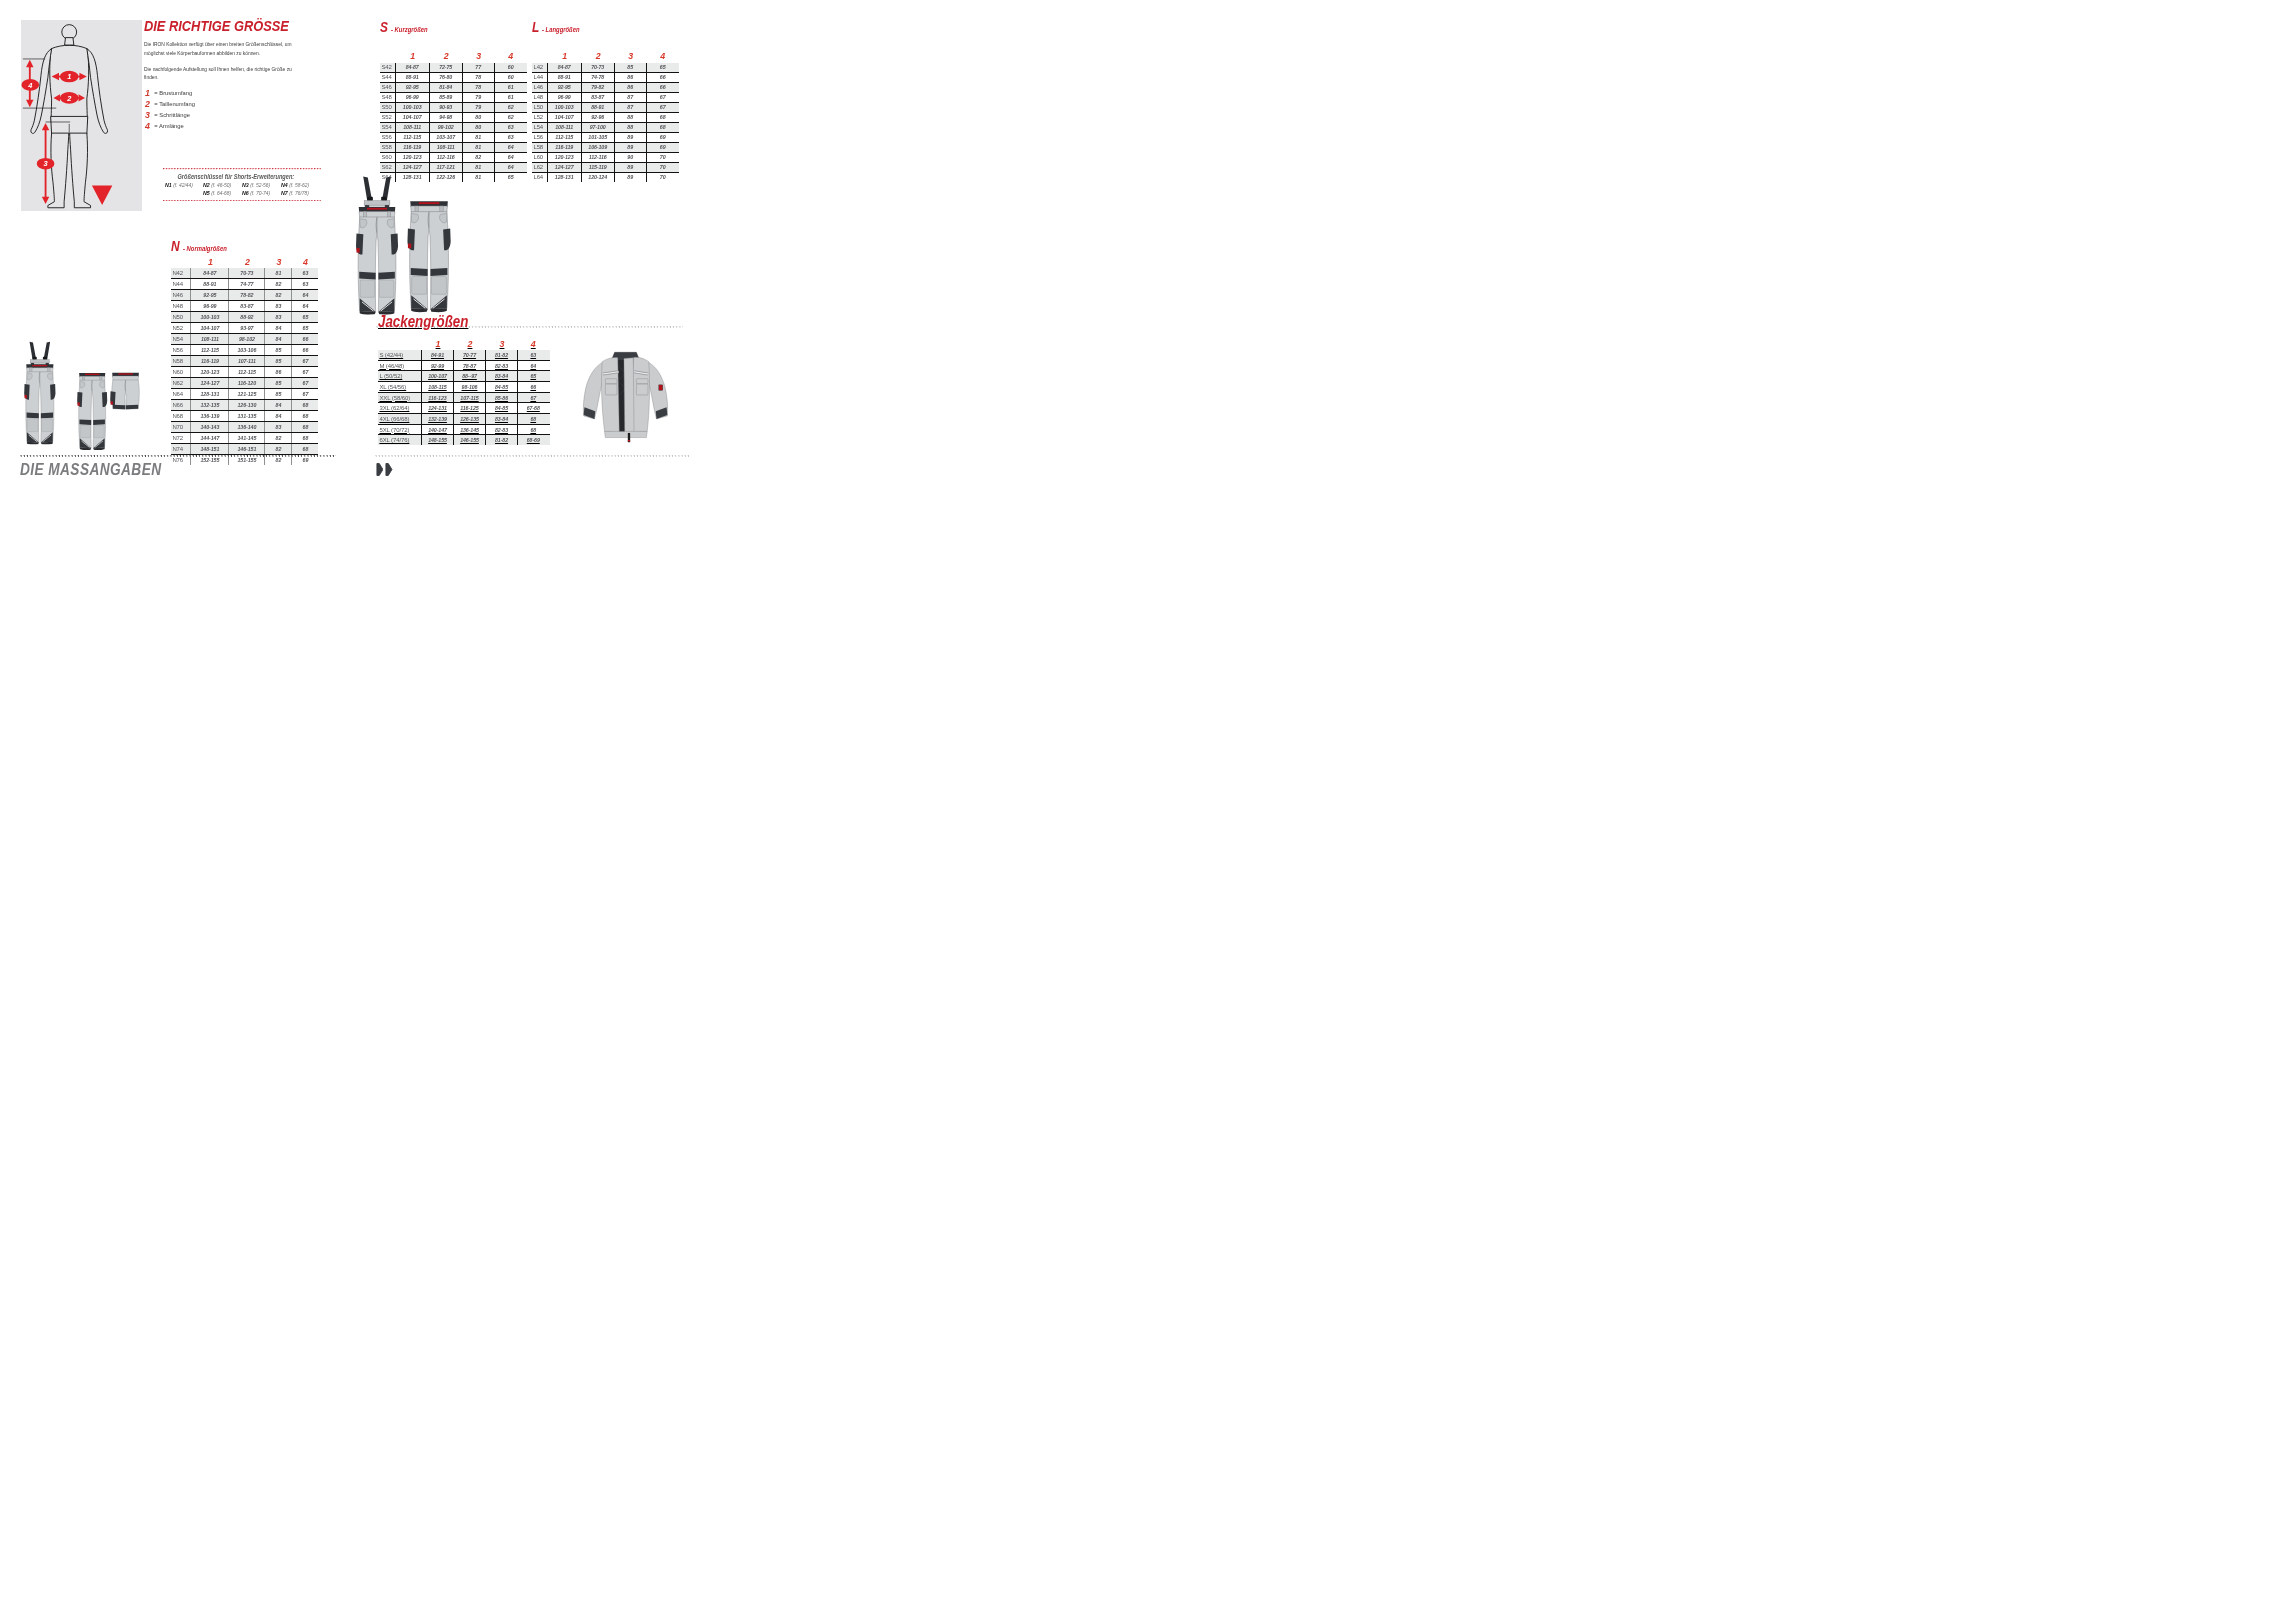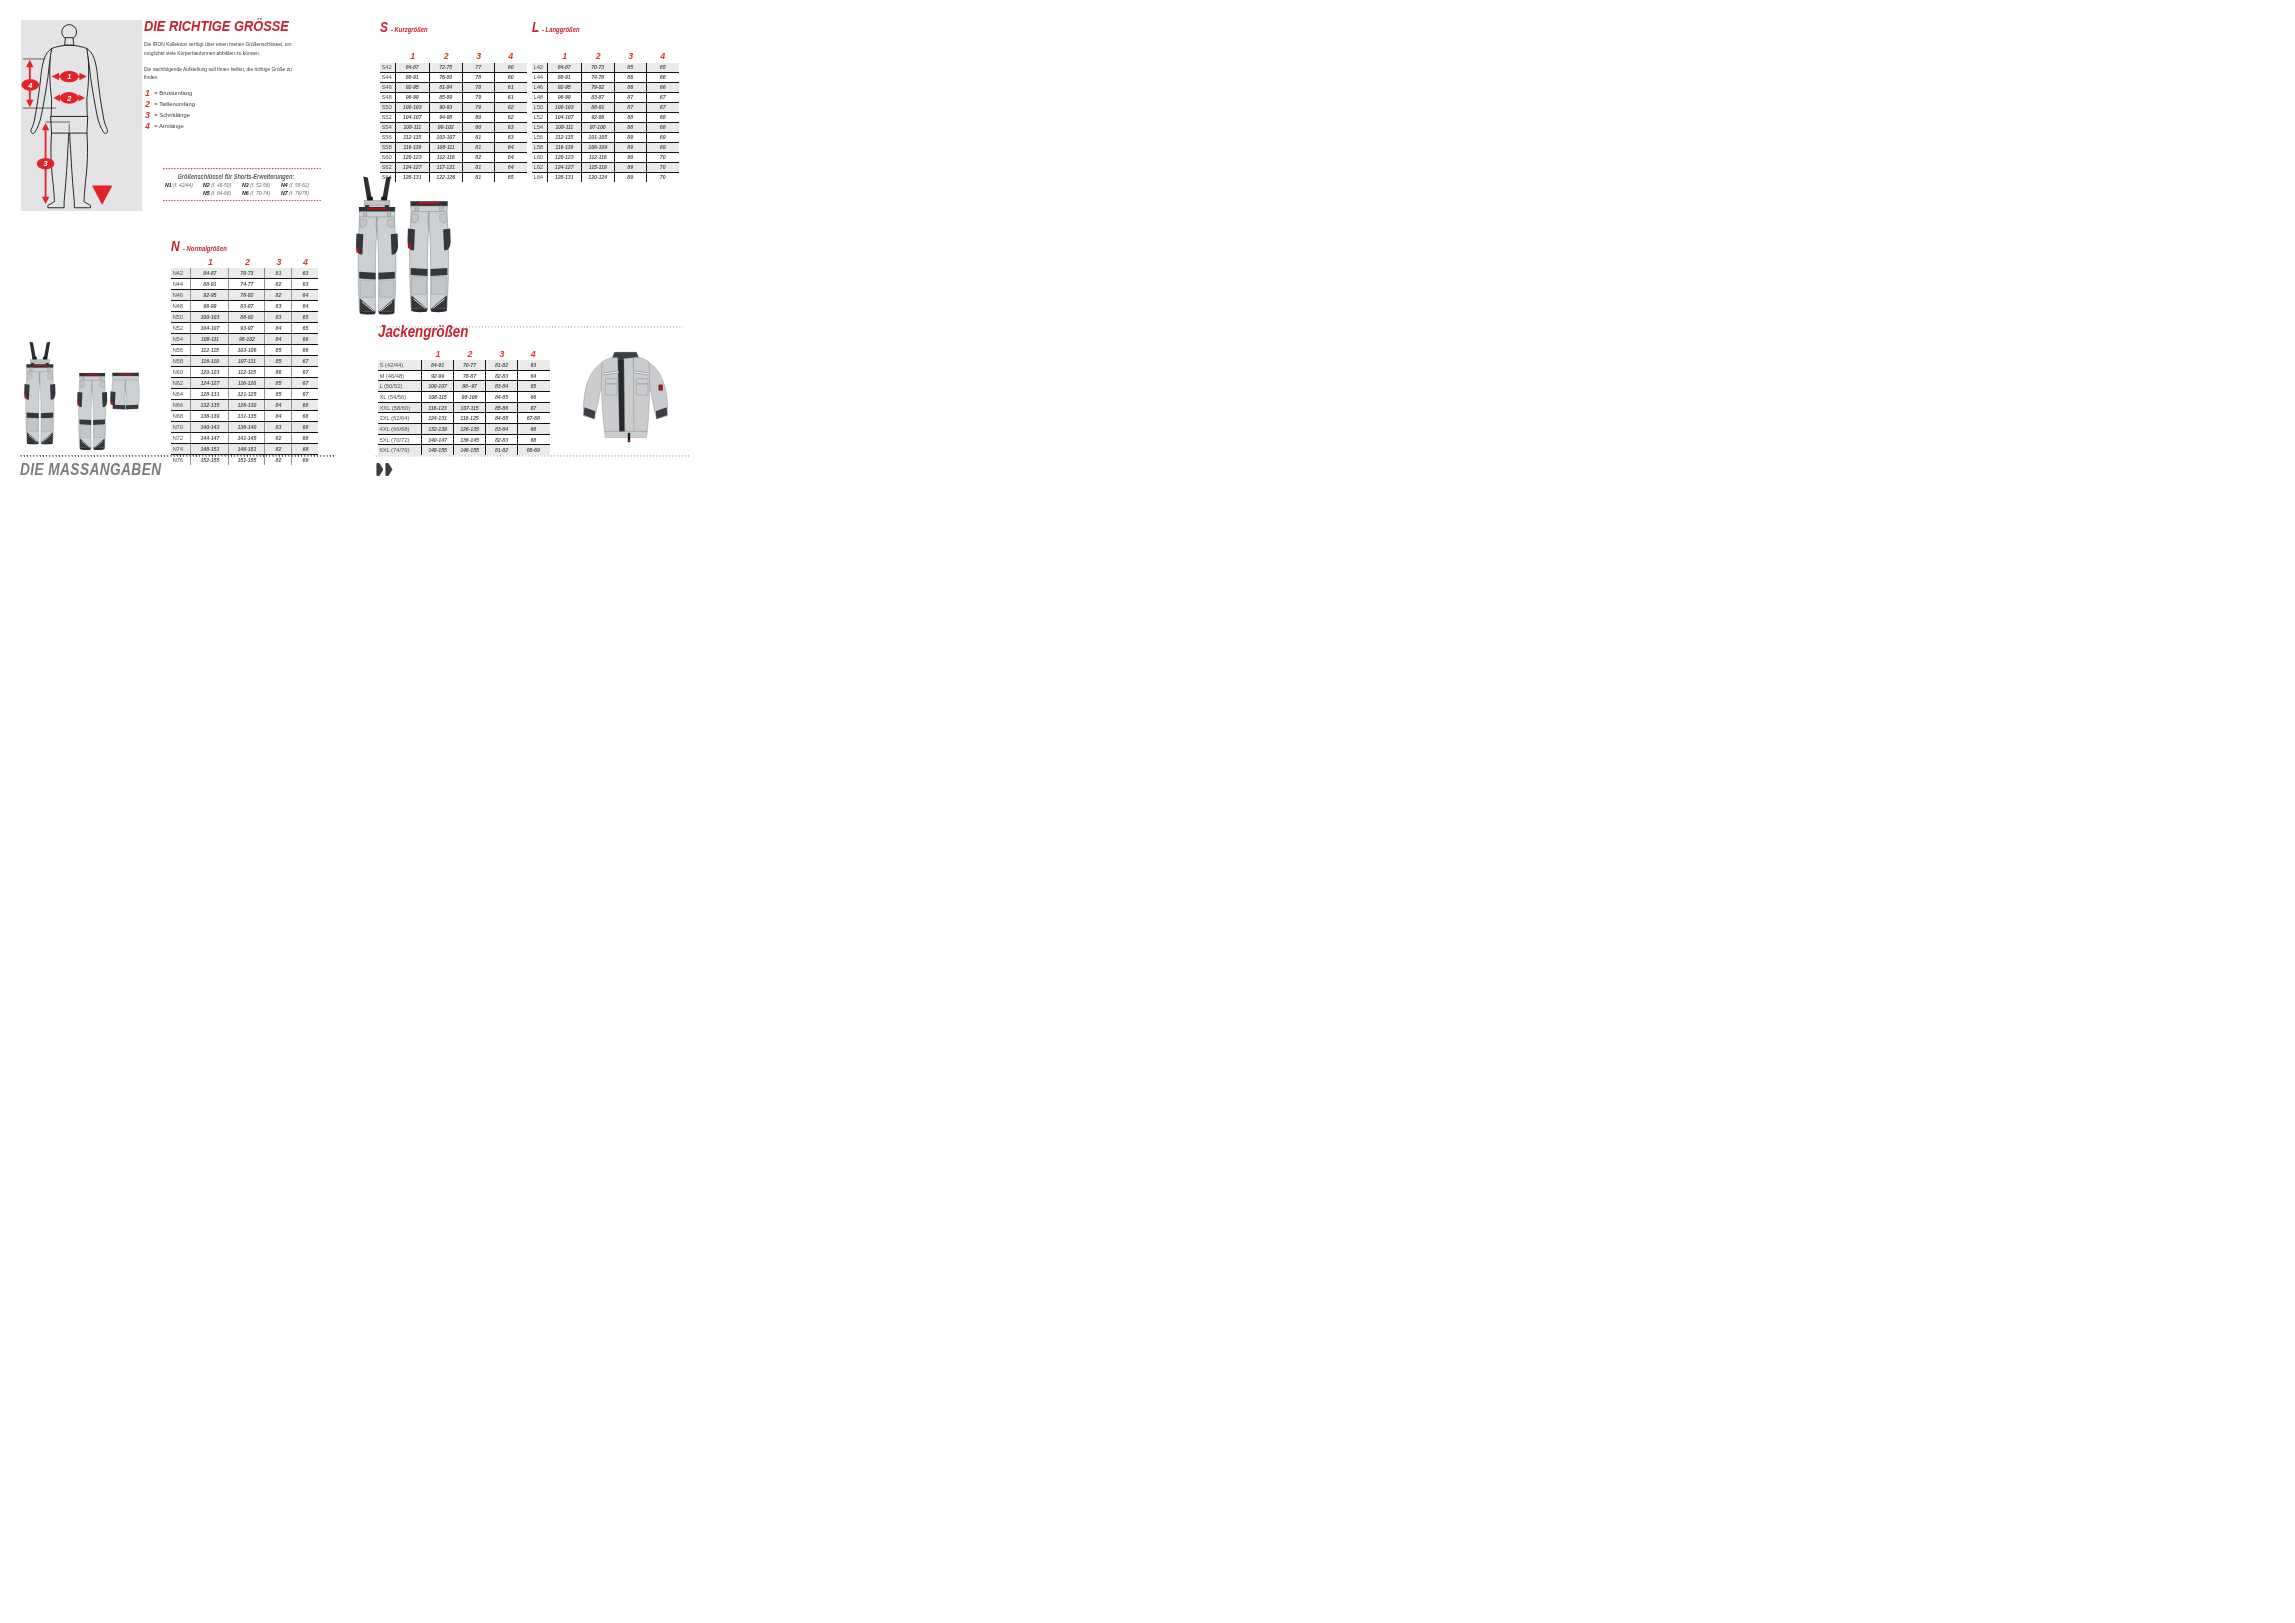--- a/index.html
+++ b/index.html
@@ -587,21 +587,21 @@
 
   <div class="abs" style="left:354px;top:169px;">
     <svg width="99" height="156" viewBox="0 0 215 338">
       <use href="#sym-overall" x="0" y="0" width="100" height="332"></use>
       <use href="#sym-trousers" x="112" y="40" width="102" height="292"></use>
     </svg>
   </div>
 
   <div class="abs dotline dots-light" style="left:376px;top:326px;width:307px;"></div>
 
-  <div class="abs" style="left:378px;top:323px;width:172px;">
+  <div class="abs" style="left:378px;top:313px;width:172px;text-decoration:underline;">
     <div class="jacken-title">Jackengrößen</div>
     <div class="size-table tbl-j">
         <div class="sz-row sz-head-row">
           <div class="sz-cell"></div>
           <div class="sz-cell sz-colnum">1</div>
           <div class="sz-cell sz-colnum">2</div>
           <div class="sz-cell sz-colnum">3</div>
           <div class="sz-cell sz-colnum">4</div>
         </div>
         <div class="sz-row sz-data-row stripe">

